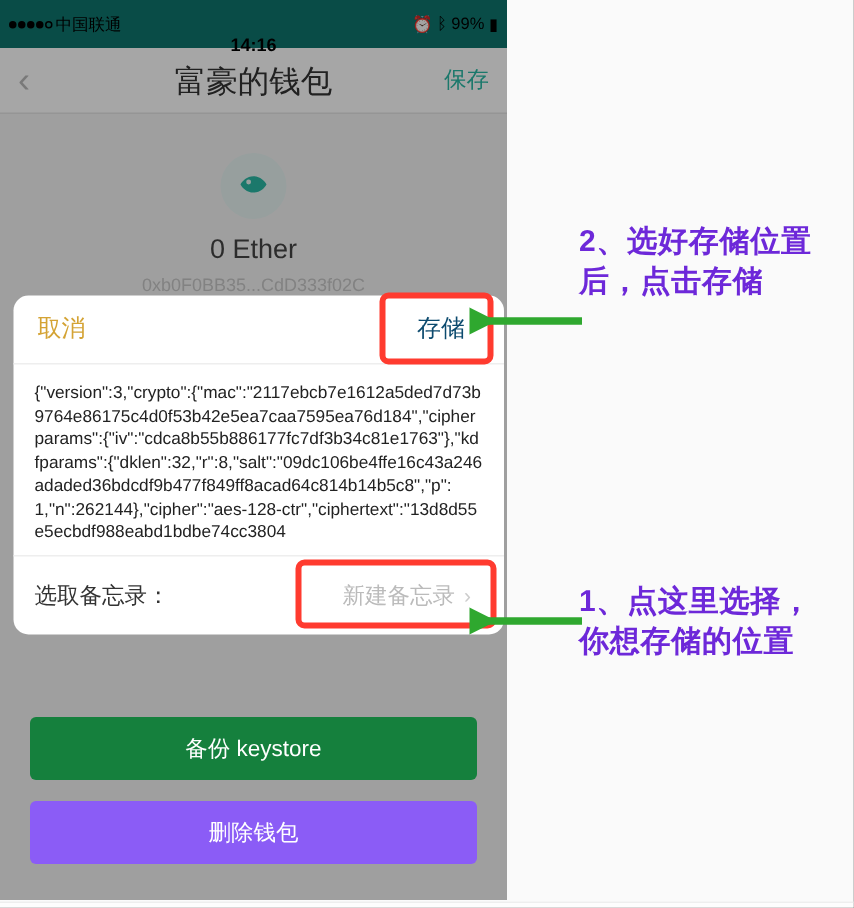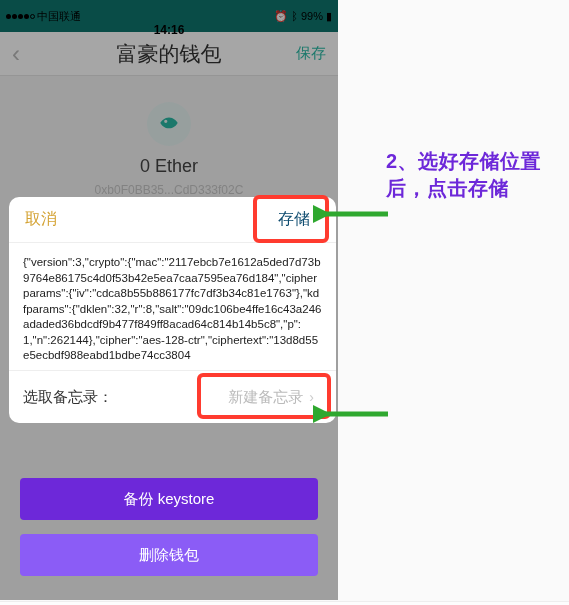--- a/index.html
+++ b/index.html
@@ -31,21 +31,21 @@
   .sheet-memo { display: flex; align-items: center; justify-content: space-between; padding: 0 14px 0 14px; height: 52px; }
   .memo-label { font-size: 15px; color: #333; text-align: center; }
   .memo-btn-wrap { position: relative; }
   .memo-btn { color: #bbb; font-size: 15px; display: flex; align-items: center; gap: 6px; padding: 6px 8px; }
   .memo-btn .chev { color: #ccc; font-size: 14px; }
   .red-box { outline: 4px solid #ff3b2f; outline-offset: -1px; border-radius: 3px; position: absolute; }
   .red-box.store { top: -7px; right: -6px; width: 70px; height: 42px; }
   .red-box.memo { top: -6px; right: -6px; width: 128px; height: 40px; }
   .bottom-buttons { position: absolute; left: 20px; right: 20px; bottom: 24px; display: flex; flex-direction: column; gap: 14px; }
   .btn { height: 42px; border-radius: 4px; display: flex; align-items: center; justify-content: center; font-size: 15px; color: #fff; }
-  .btn.backup { background: #6d28d9; }
+  .btn.backup { background: #15803d; }
   .btn.delete { background: #8b5cf6; }
   .annotations { position: absolute; left: 352px; top: 0; width: 217px; height: 600px; }
   .note { position: absolute; font-size: 20px; font-weight: 700; color: #6d28d9; line-height: 1.35; letter-spacing: 0.5px; }
   .note.n2 { top: 148px; left: 34px; width: 175px; }
   .note.n1 { top: 388px; left: 34px; width: 175px; }
   .arrow-svg { position: absolute; pointer-events: none; }
   .hr-bottom { position:absolute; left:0; right:0; bottom:0; height:4px; background:#fdfdfd; border-top:1px solid #eee;}
 </style>
 </head>
 <body>
@@ -131,15 +131,16 @@
   <defs>
       <marker id="ah2" markerWidth="8" markerHeight="8" refX="2" refY="4" orient="auto">
         <path d="M8,0 L0,4 L8,8 Z" fill="#2fa82f"></path>
       </marker>
     </defs>
   <line x1="75" y1="14" x2="8" y2="14" stroke="#2fa82f" stroke-width="5" marker-end="url(#ah2)"></line>
 </svg>
 
 <div class="annotations">
   <div class="note n2">2、选好存储位置后，点击存储</div>
+  <div class="note n1">1、点这里选择，你想存储的位置</div>
 </div>
 
 <div class="hr-bottom"></div>
 
 </body></html>

